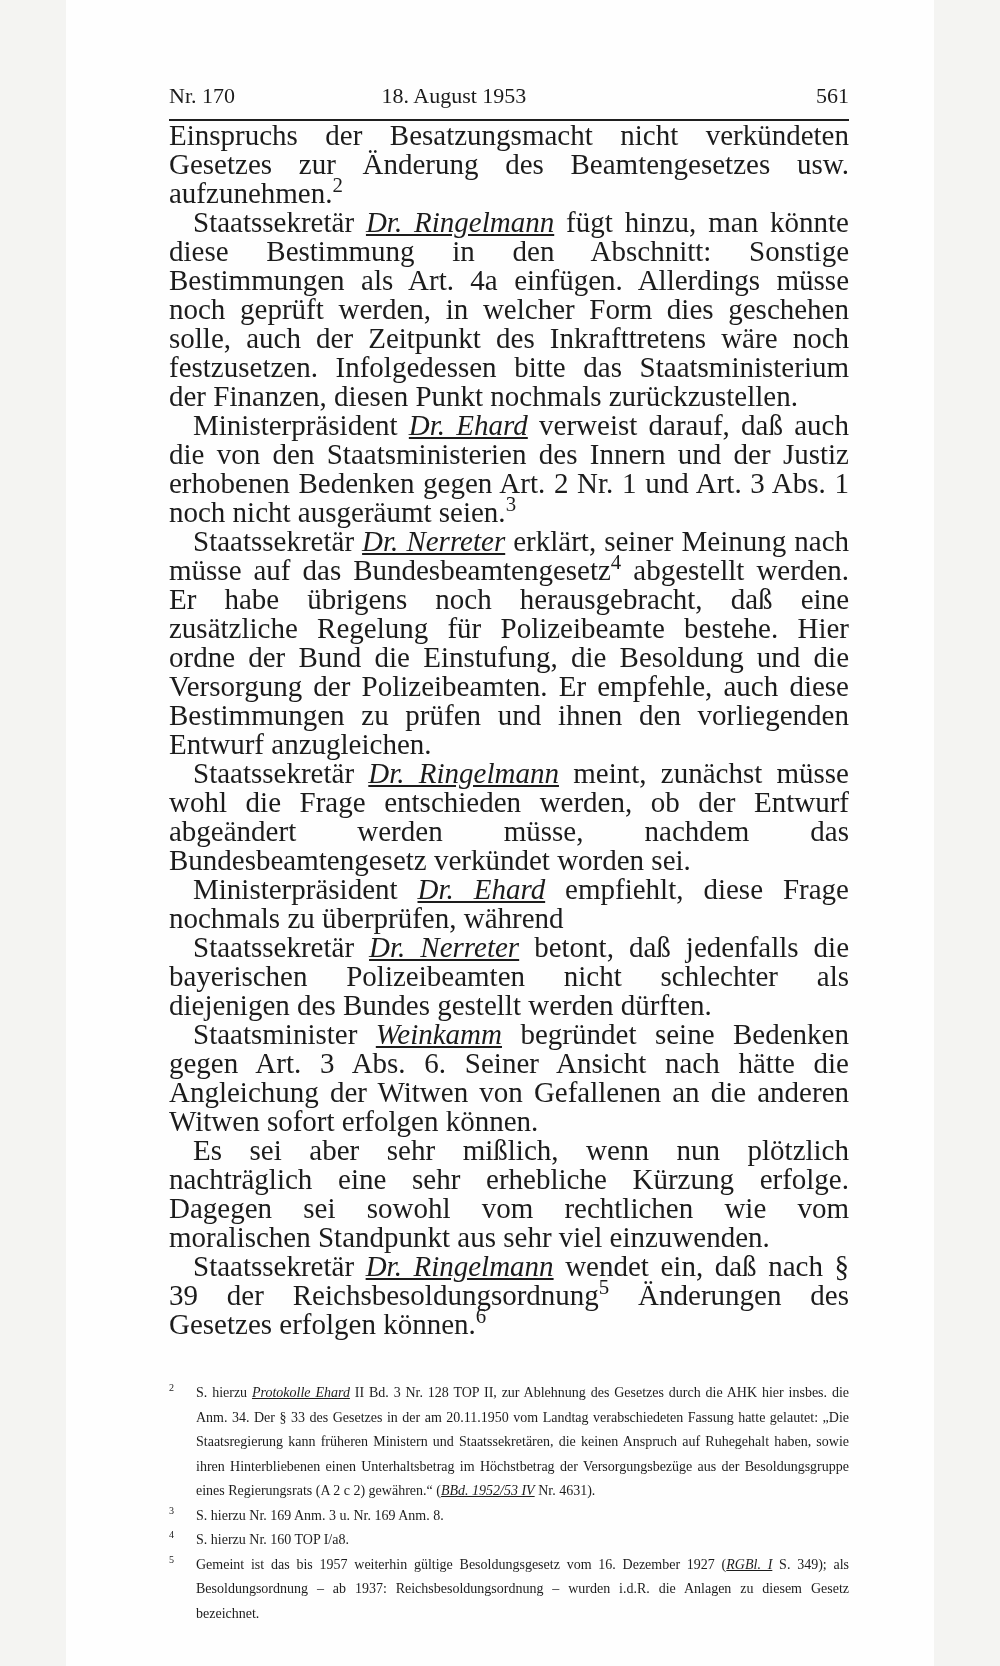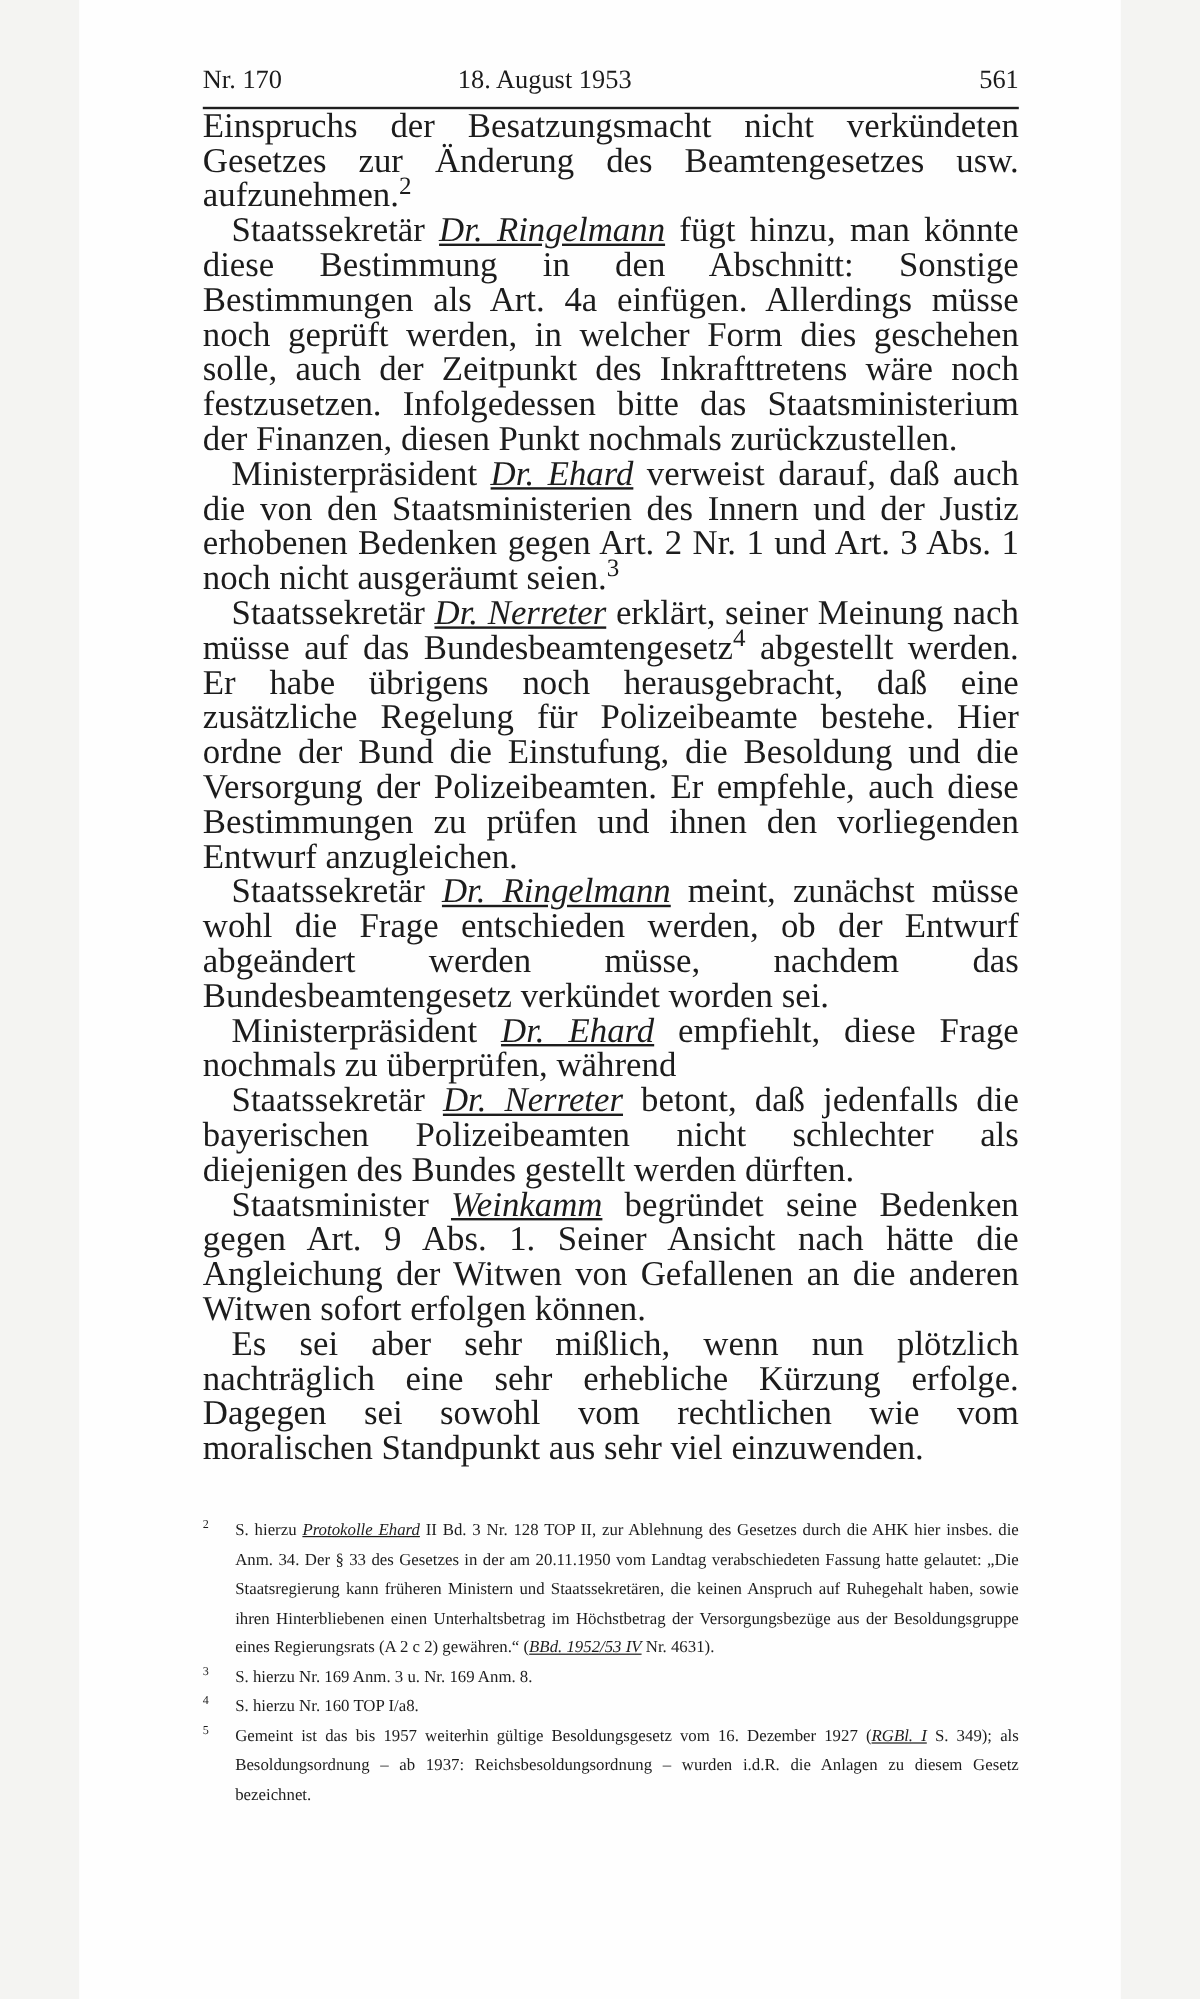--- a/index.html
+++ b/index.html
@@ -10,21 +10,21 @@
   }
   *{margin:0;padding:0;box-sizing:border-box;}
   html,body{background:var(--bg);}
   body{font-family:"Liberation Serif","DejaVu Serif",serif;color:var(--text);}
   .page{
     position:relative;
     width:868px;
     height:1666px;
     margin:0 auto;
     background:var(--page-bg);
-    padding:54px 85px 0 103px;
+    padding:84px 85px 0 103px;
     overflow:hidden;
   }
   
   .page-header{
     display:flex;
     align-items:baseline;
     font-size:22px;
     line-height:24px;
   }
   .page-header .h-left{flex:1;text-align:left;}
@@ -86,22 +86,23 @@
   <hr class="header-rule">
 
   <div class="body-text">
       <p class="para"><span>Einspruchs der Besatzungsmacht nicht verkündeten Gesetzes zur Änderung des Beamtengesetzes usw. aufzunehmen.</span><sup class="fn-ref">2</sup></p>
       <p class="para ind"><span>Staatssekretär </span><span class="it">Dr. Ringelmann</span><span> fügt hinzu, man könnte diese Bestimmung in den Abschnitt: Sonstige Bestimmungen als Art. 4a einfügen. Allerdings müsse noch geprüft werden, in welcher Form dies geschehen solle, auch der Zeitpunkt des Inkrafttretens wäre noch festzusetzen. Infolgedessen bitte das Staatsministerium der Finanzen, diesen Punkt nochmals zurückzustellen.</span></p>
       <p class="para ind"><span>Ministerpräsident </span><span class="it">Dr. Ehard</span><span> verweist darauf, daß auch die von den Staatsministerien des Innern und der Justiz erhobenen Bedenken gegen Art. 2 Nr. 1 und Art. 3 Abs. 1 noch nicht ausgeräumt seien.</span><sup class="fn-ref">3</sup></p>
       <p class="para ind"><span>Staatssekretär </span><span class="it">Dr. Nerreter</span><span> erklärt, seiner Meinung nach müsse auf das Bundesbeamtengesetz</span><sup class="fn-ref">4</sup><span> abgestellt werden. Er habe übrigens noch herausgebracht, daß eine zusätzliche Regelung für Polizeibeamte bestehe. Hier ordne der Bund die Einstufung, die Besoldung und die Versorgung der Polizeibeamten. Er empfehle, auch diese Bestimmungen zu prüfen und ihnen den vorliegenden Entwurf anzugleichen.</span></p>
       <p class="para ind"><span>Staatssekretär </span><span class="it">Dr. Ringelmann</span><span> meint, zunächst müsse wohl die Frage entschieden werden, ob der Entwurf abgeändert werden müsse, nachdem das Bundesbeamtengesetz verkündet worden sei.</span></p>
       <p class="para ind"><span>Ministerpräsident </span><span class="it">Dr. Ehard</span><span> empfiehlt, diese Frage nochmals zu überprüfen, während</span></p>
       <p class="para ind"><span>Staatssekretär </span><span class="it">Dr. Nerreter</span><span> betont, daß jedenfalls die bayerischen Polizeibeamten nicht schlechter als diejenigen des Bundes gestellt werden dürften.</span></p>
-      <p class="para ind"><span>Staatsminister </span><span class="it">Weinkamm</span><span> begründet seine Bedenken gegen Art. 9 Abs. 1. Seiner Ansicht nach hätte die Angleichung der Witwen von Gefallenen an die anderen Witwen sofort erfolgen können.</span></p>
+      <p class="para ind"><span>Staatsminister </span><span class="it">Weinkamm</span><span> begründet seine Bedenken gegen Art. 3 Abs. 6. Seiner Ansicht nach hätte die Angleichung der Witwen von Gefallenen an die anderen Witwen sofort erfolgen können.</span></p>
       <p class="para ind"><span>Es sei aber sehr mißlich, wenn nun plötzlich nachträglich eine sehr erhebliche Kürzung erfolge. Dagegen sei sowohl vom rechtlichen wie vom moralischen Standpunkt aus sehr viel einzuwenden.</span></p>
+      <p class="para ind"><span>Staatssekretär </span><span class="it">Dr. Ringelmann</span><span> wendet ein, daß nach § 39 der Reichsbesoldungsordnung</span><sup class="fn-ref">5</sup><span> Änderungen des Gesetzes erfolgen können.</span><sup class="fn-ref">6</sup></p>
     </div>
 
   <div class="footnote-section">
     <div>
         <p class="footnote"><sup class="fn-num">2</sup><span>S. hierzu </span><span class="it">Protokolle Ehard</span><span> II Bd. 3 Nr. 128 TOP II, zur Ablehnung des Gesetzes durch die AHK hier insbes. die Anm. 34. Der § 33 des Gesetzes in der am 20.11.1950 vom Landtag verabschiedeten Fassung hatte gelautet: „Die Staatsregierung kann früheren Ministern und Staatssekretären, die keinen Anspruch auf Ruhegehalt haben, sowie ihren Hinterbliebenen einen Unterhaltsbetrag im Höchstbetrag der Versorgungsbezüge aus der Besoldungsgruppe eines Regierungsrats (A 2 c 2) gewähren.“ (</span><span class="it">BBd. 1952/53 IV</span><span> Nr. 4631).</span></p>
         <p class="footnote"><sup class="fn-num">3</sup><span>S. hierzu Nr. 169 Anm. 3 u. Nr. 169 Anm. 8.</span></p>
         <p class="footnote"><sup class="fn-num">4</sup><span>S. hierzu Nr. 160 TOP I/a8.</span></p>
         <p class="footnote"><sup class="fn-num">5</sup><span>Gemeint ist das bis 1957 weiterhin gültige Besoldungsgesetz vom 16. Dezember 1927 (</span><span class="it">RGBl. I</span><span> S. 349); als Besoldungsordnung – ab 1937: Reichsbesoldungsordnung – wurden i.d.R. die Anlagen zu diesem Gesetz bezeichnet.</span></p>
       </div>
   </div>

